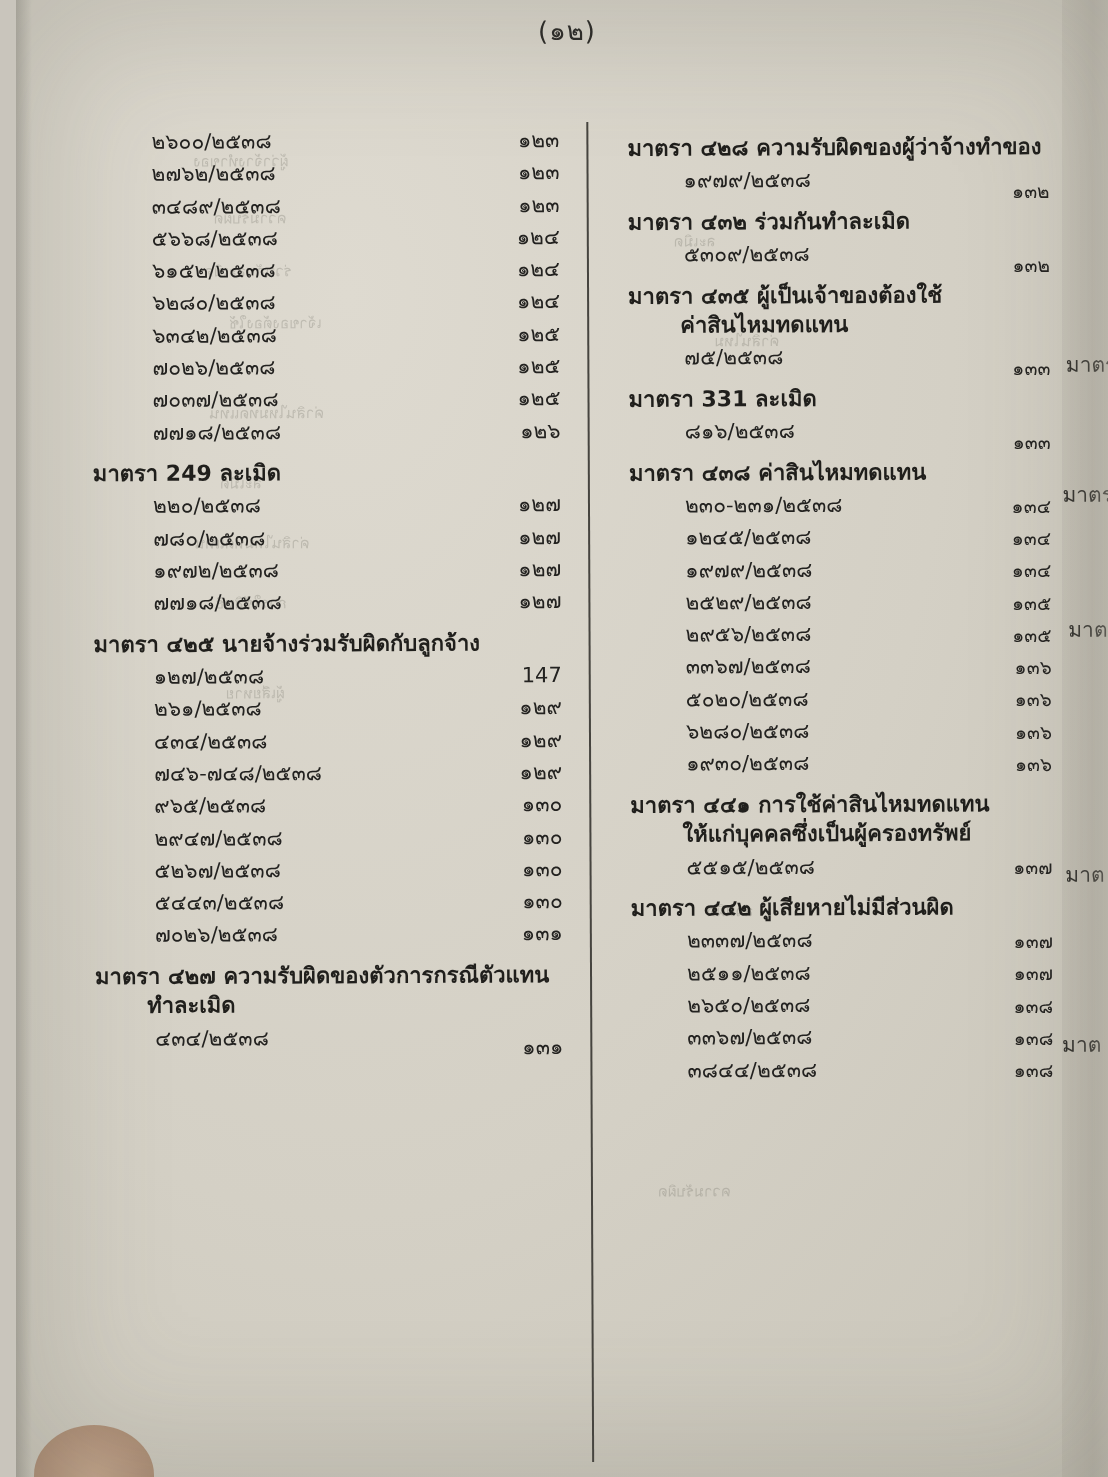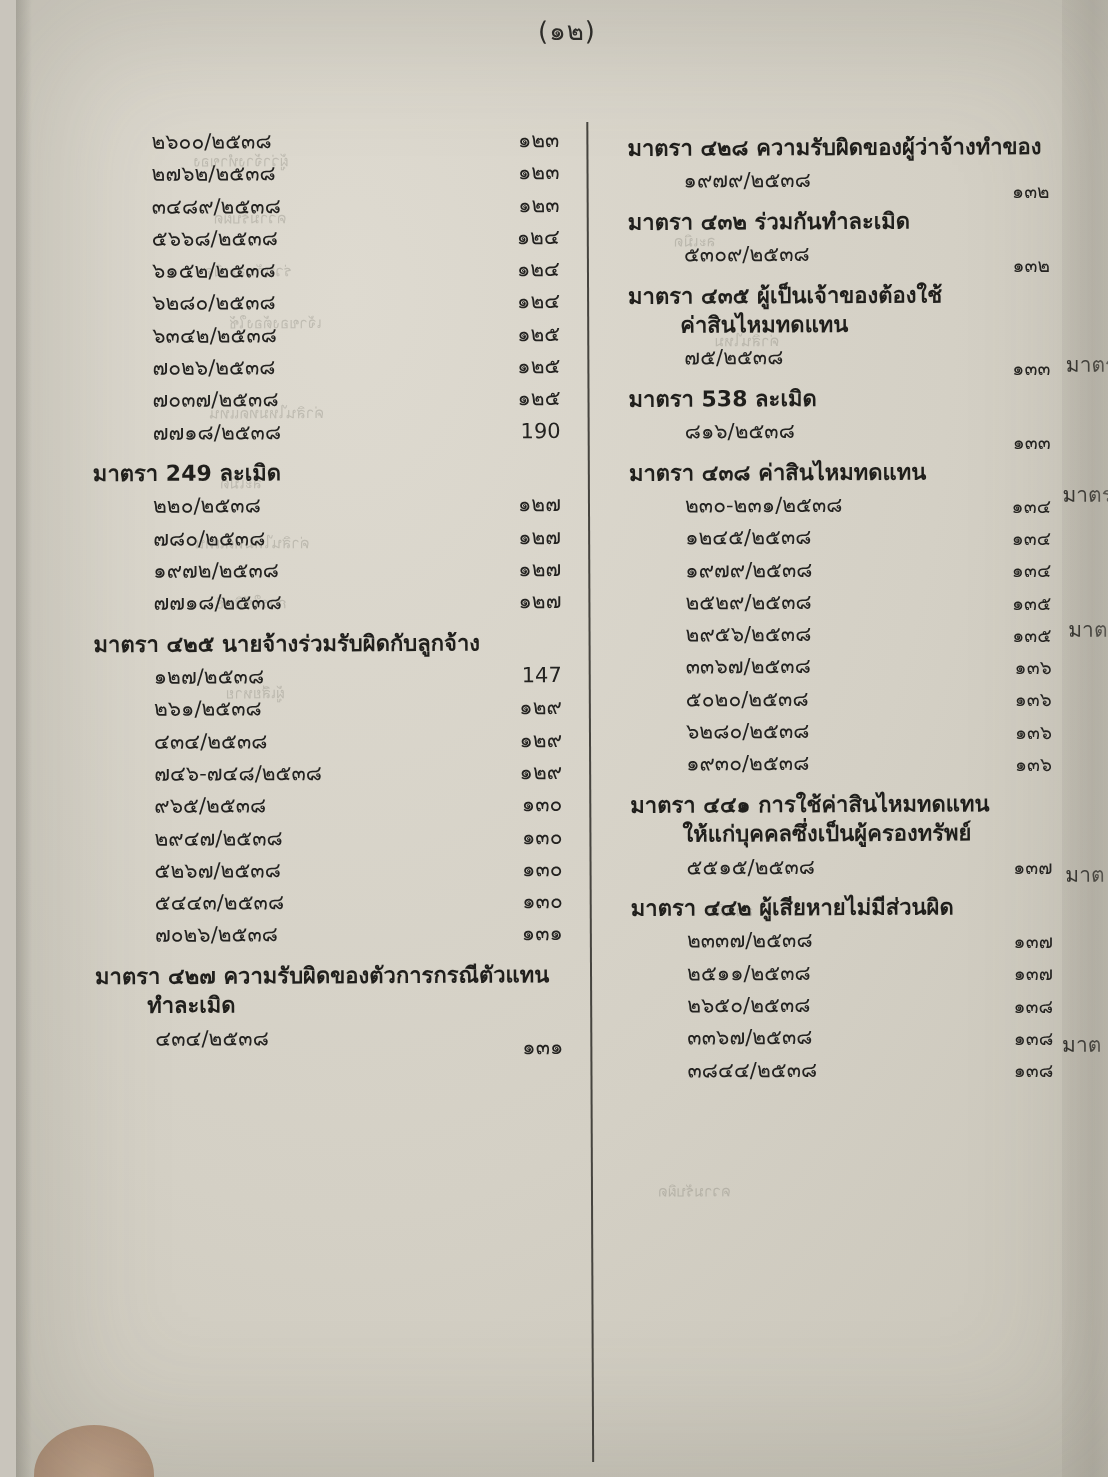--- a/index.html
+++ b/index.html
@@ -206,21 +206,21 @@
           <div class="row">
             <span class="ref">๗๐๒๖/๒๕๓๘</span>
             <span class="pg">๑๒๕</span>
           </div>
           <div class="row">
             <span class="ref">๗๐๓๗/๒๕๓๘</span>
             <span class="pg">๑๒๕</span>
           </div>
           <div class="row">
             <span class="ref">๗๗๑๘/๒๕๓๘</span>
-            <span class="pg">190</span>
+            <span class="pg">๑๒๖</span>
           </div>
           <div class="heading heading-left"><span>มาตรา 249  ละเมิด</span></div>
           <div class="row">
             <span class="ref">๒๒๐/๒๕๓๘</span>
             <span class="pg">๑๒๗</span>
           </div>
           <div class="row">
             <span class="ref">๗๘๐/๒๕๓๘</span>
             <span class="pg">๑๒๗</span>
           </div>
@@ -284,21 +284,21 @@
           <div class="heading heading-right"><span>มาตรา ๔๓๒  ร่วมกันทำละเมิด</span></div>
           <div class="row low">
             <span class="ref">๕๓๐๙/๒๕๓๘</span>
             <span class="pg">๑๓๒</span>
           </div>
           <div class="heading heading-right"><span>มาตรา ๔๓๕  ผู้เป็นเจ้าของต้องใช้</span><span class="cont">ค่าสินไหมทดแทน</span></div>
           <div class="row low">
             <span class="ref">๗๕/๒๕๓๘</span>
             <span class="pg">๑๓๓</span>
           </div>
-          <div class="heading heading-right"><span>มาตรา 538  ละเมิด</span></div>
+          <div class="heading heading-right"><span>มาตรา 331  ละเมิด</span></div>
           <div class="row low">
             <span class="ref">๘๑๖/๒๕๓๘</span>
             <span class="pg">๑๓๓</span>
           </div>
           <div class="heading heading-right"><span>มาตรา ๔๓๘  ค่าสินไหมทดแทน</span></div>
           <div class="row">
             <span class="ref">๒๓๐-๒๓๑/๒๕๓๘</span>
             <span class="pg">๑๓๔</span>
           </div>
           <div class="row">

